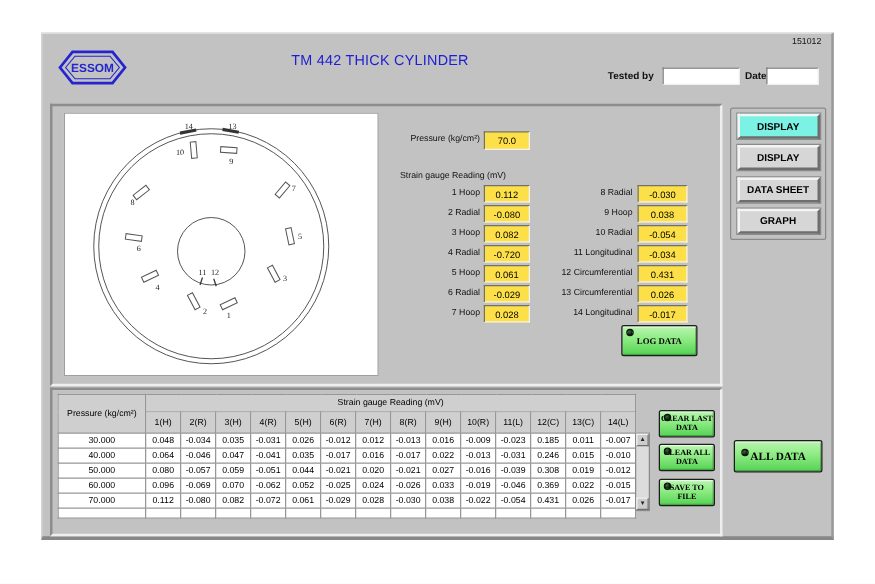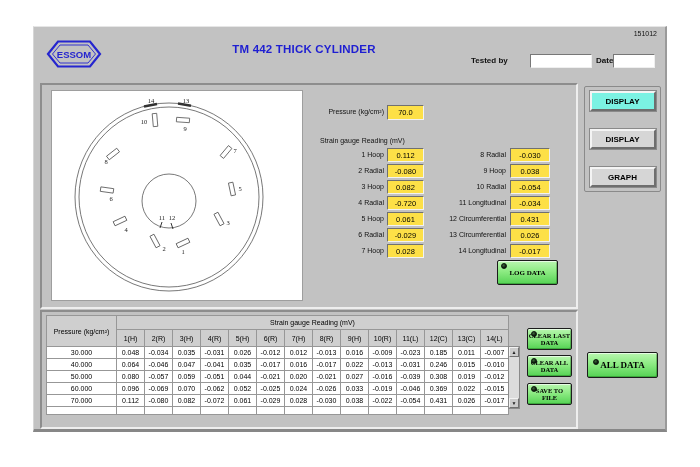--- a/index.html
+++ b/index.html
@@ -3,21 +3,21 @@
 <meta charset="utf-8">
 <style>
   html,body{margin:0;padding:0;background:#fff;width:700px;height:467px;
     font-family:"Liberation Sans",sans-serif;-webkit-font-smoothing:antialiased;}
   *{box-sizing:border-box;}
   .window{position:absolute;left:33px;top:26px;width:634px;height:406px;background:#c2c2c2;
     border-top:1px solid #e6e6e6;border-left:1px solid #d6d6d6;border-right:2px solid #9a9a9a;border-bottom:3px solid #878787;}
   
   .logo{position:absolute;left:11px;top:12px;width:58px;height:30px;}
   .title{position:absolute;left:120px;top:16px;width:300px;text-align:center;
-    font-size:11.5px;font-weight:bold;color:#1e1ed2;letter-spacing:.2px;}
+    font-size:11.5px;font-weight:normal;color:#1e1ed2;letter-spacing:.2px;}
   .serial{position:absolute;right:8px;top:3px;font-size:7px;color:#111;}
   .hdr-label{position:absolute;font-size:8px;font-weight:bold;color:#111;top:29px;}
   .inp{position:absolute;top:27px;height:14px;background:#fff;border:1px solid;
     border-color:#777 #efefef #efefef #777;font-size:7.5px;padding:0 2px;outline:none;
     font-family:"Liberation Sans",sans-serif;}
   
   .panel{position:absolute;background:#c2c2c2;border:2px solid;border-color:#8d8d8d #eeeeee #eeeeee #8d8d8d;}
   .main-panel{left:6px;top:56px;width:538px;height:226px;}
   .bottom-panel{left:6px;top:283px;width:538px;height:119px;}
   
@@ -63,21 +63,21 @@
 
 <div class="window">
 
   <svg class="logo" viewBox="0 0 58 30">
     <polygon points="3,15 13,2.5 45,2.5 55,15 45,27.5 13,27.5" fill="none" stroke="#2525cf" stroke-width="2.2"></polygon>
     <polygon points="7.5,15 15,6 43,6 50.5,15 43,24 15,24" fill="none" stroke="#2525cf" stroke-width="0.9"></polygon>
     <text x="29" y="18.5" text-anchor="middle" font-size="9.5" font-weight="bold" fill="#2525cf" font-family="Liberation Sans, sans-serif">ESSOM</text>
   </svg>
   <div class="title">TM 442 THICK CYLINDER</div>
   <div class="serial">151012</div>
-  <div class="hdr-label" style="left:437px;width:52px;text-align:left;">Tested by</div>
+  <div class="hdr-label" style="left:437px;width:52px;text-align:right;">Tested by</div>
   <input class="inp" style="left: 496px; width: 62px;" value="">
   <div class="hdr-label" style="left:562px;width:18px;">Date</div>
   <input class="inp" style="left: 579px; width: 42px;" value="">
 
   <div class="panel main-panel">
     <div class="diagram-box">
       <svg width="250" height="209" viewBox="0 0 250 209">
           <circle cx="117" cy="106" r="94" fill="none" stroke="#555" stroke-width="0.8"></circle>
           <circle cx="117" cy="106" r="90" fill="none" stroke="#555" stroke-width="0.8"></circle>
           <circle cx="117" cy="110" r="27" fill="none" stroke="#555" stroke-width="0.8"></circle>
@@ -146,20 +146,21 @@
       <div class="val-box" style="left: 468px; top: 127px; width: 40px; height: 14px;">0.431</div>
       <div class="r-label" style="left: 340px; top: 146px; width: 124px;">13 Circumferential</div>
       <div class="val-box" style="left: 468px; top: 143px; width: 40px; height: 14px;">0.026</div>
       <div class="r-label" style="left: 340px; top: 162px; width: 124px;">14 Longitudinal</div>
       <div class="val-box" style="left: 468px; top: 159px; width: 40px; height: 14px;">-0.017</div>
     </div>
 
   <div class="nav-panel">
       <div class="nav-btn active">DISPLAY</div>
       <div class="nav-btn">DISPLAY</div>
+      <div class="nav-btn">DATA SHEET</div>
       <div class="nav-btn">GRAPH</div>
     </div>
 
   <div class="panel bottom-panel">
     <table class="data-table">
         <colgroup>
           <col style="width: 70px;">
           <col style="width: 28px;">
           <col style="width: 28px;">
           <col style="width: 28px;">

